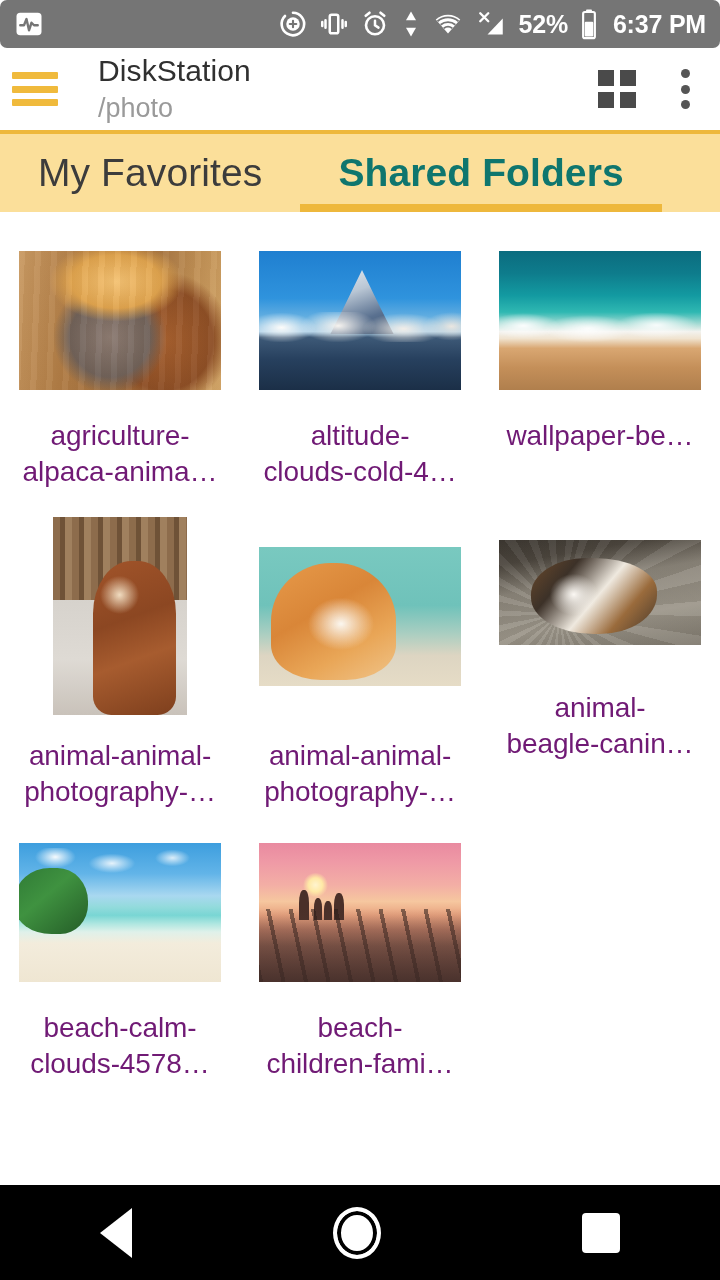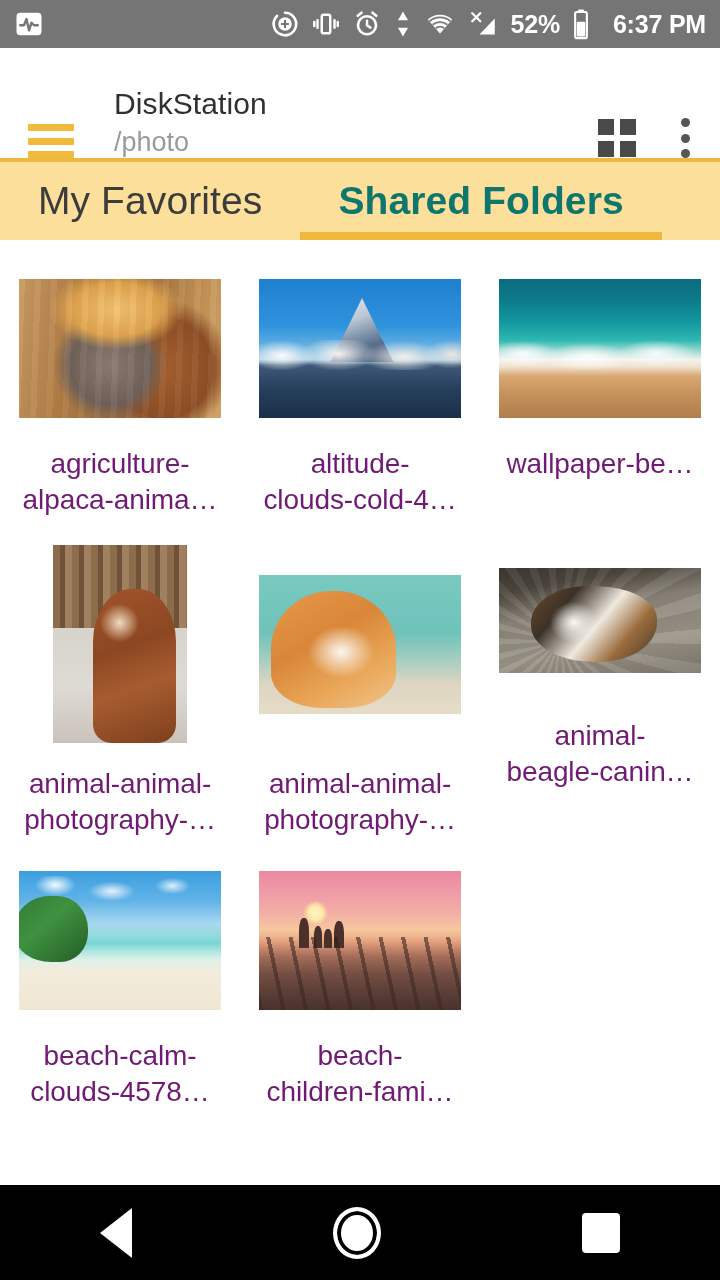--- a/index.html
+++ b/index.html
@@ -10,38 +10,39 @@
     overflow: hidden;
   }
 
   
   .status-bar {
     height: 48px; width: 100%;
     background: #757575;
     display: flex; align-items: center;
     padding: 0 14px;
     color: #ffffff;
+    border-radius: 7px;
   }
   .status-left { display: flex; align-items: center; flex: 0 0 auto; }
   .status-spacer { flex: 1 1 auto; }
   .status-right { display: flex; align-items: center; gap: 11px; }
   .sb-icon { display: flex; align-items: center; justify-content: center; }
   .status-text {
     font-size: 25px; font-weight: bold; color: #ffffff;
     letter-spacing: -0.2px; line-height: 1;
   }
   .battery-pct { margin-right: 1px; }
-  .clock { margin-left: 12px; }
+  .clock { margin-left: 4px; }
 
   
   .app-bar {
-    height: 110px; width: 100%;
+    height: 82px; width: 100%;
     background: #ffffff;
-    display: flex; align-items: flex-end;
-    padding: 0 22px 0 28px;
+    display: flex; align-items: center;
+    padding: 0 22px 0 12px;
     position: relative;
   }
   .hamburger {
     width: 46px; height: 34px;
     display: flex; flex-direction: column; justify-content: space-between;
     flex: 0 0 auto;
     cursor: pointer;
   }
   .hamburger span {
     display: block; height: 7px; width: 100%;

